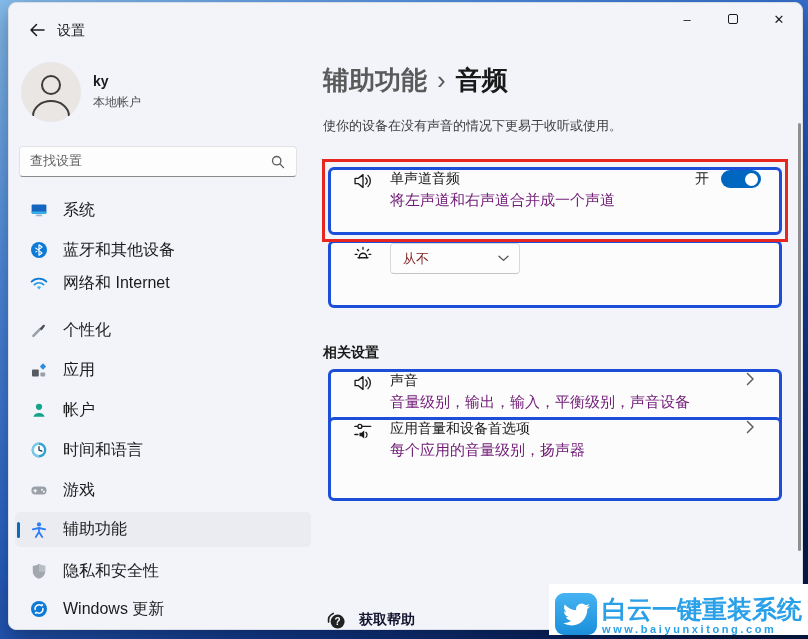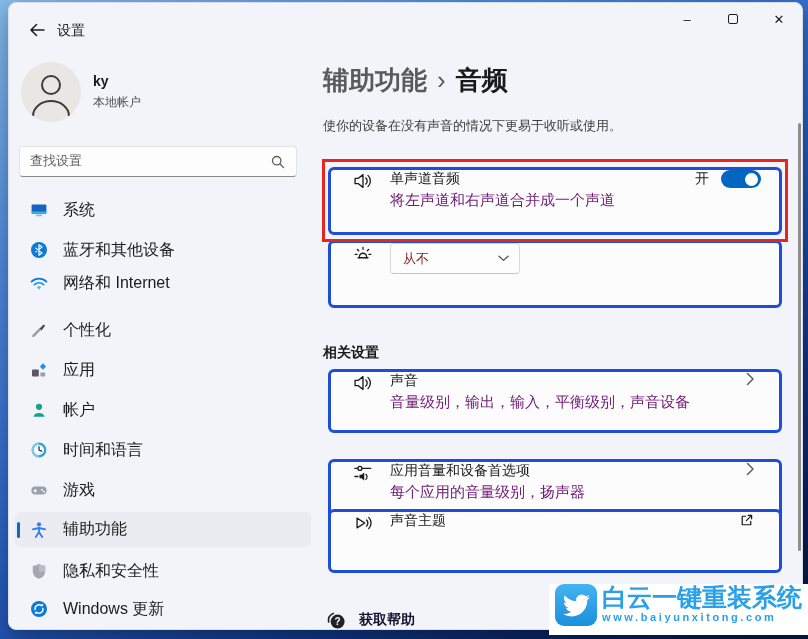--- a/index.html
+++ b/index.html
@@ -78,21 +78,21 @@
   .chev { display:flex; margin-right:6px; }
 
   .help-row { position:absolute; left:316px; top:606px; display:flex; align-items:center; gap:12px; cursor:pointer; }
   .help-label { font-size:14px; font-weight:600; color:#14142e; }
 
   .scrollbar { position:absolute; left:789px; top:120px; width:3px; height:428px;
     background:#8f8f8f; border-radius:2px; cursor:pointer; }
 
   
   .watermark { position:absolute; left:549px; top:584px; width:259px; height:51px;
-    background:#ffffff; z-index:20; display:flex; align-items:flex-start; }
+    background:#ffffff; z-index:20; display:flex; align-items:flex-end; }
   .wm-logo { width:42px; height:42px; margin-left:6px; border-radius:9px;
     background:linear-gradient(180deg,#45b3f2,#1b8fdb); display:flex; align-items:center; justify-content:center; flex:0 0 auto; }
   .wm-textcol { margin-left:5px; display:flex; flex-direction:column; }
   .wm-title { font-size:25px; font-weight:bold; color:#2aa0e8; line-height:27px; white-space:nowrap; }
   .wm-url { font-size:11px; font-weight:bold; color:#2aa0e8; letter-spacing:2.6px; white-space:nowrap; }
 </style>
 </head>
 <body>
 
 <div class="stage">
@@ -316,21 +316,21 @@
       </span>
       <span class="c-right">
         <span class="chev">
           <svg width="9" height="14" viewBox="0 0 9 14">
               <path d="M1.5 1.5 L7 7 L1.5 12.5" stroke="#5f5f5f" stroke-width="1.5" fill="none" stroke-linecap="round" stroke-linejoin="round"></path>
             </svg>
         </span>
       </span>
     </div>
 
-    <div class="card" style="top:456px;height:68px">
+    <div class="card" style="top:414px;height:84px">
       <span class="c-ico">
         <svg width="22" height="22" viewBox="0 0 20 20">
             <path d="M2.6 5.8 H17" stroke="#1b1b1b" stroke-width="1.2" stroke-linecap="round"></path>
             <circle cx="7.2" cy="5.8" r="1.8" fill="#fcfcfd" stroke="#1b1b1b" stroke-width="1.2"></circle>
             <path d="M2.6 13.2 H5.4" stroke="#1b1b1b" stroke-width="1.2" stroke-linecap="round"></path>
             <path d="M6.8 11.6 h1.8 l2.5-2 v7.2 l-2.5-2 H6.8 z" fill="#1b1b1b"></path>
             <path d="M12.6 11.2 a3 3 0 0 1 0 4.6" stroke="#1b1b1b" stroke-width="1.1" fill="none" stroke-linecap="round"></path>
           </svg>
       </span>
       <span class="c-text">
@@ -339,41 +339,20 @@
       </span>
       <span class="c-right">
         <span class="chev">
           <svg width="9" height="14" viewBox="0 0 9 14">
               <path d="M1.5 1.5 L7 7 L1.5 12.5" stroke="#5f5f5f" stroke-width="1.5" fill="none" stroke-linecap="round" stroke-linejoin="round"></path>
             </svg>
         </span>
       </span>
     </div>
 
-    <div class="card" style="top:506px;height:64px">
-      <span class="c-ico">
-        <svg width="22" height="22" viewBox="0 0 20 20">
-            <path d="M4.6 5.6 v8.8 L11.6 10 z" stroke="#1b1b1b" stroke-width="1.2" fill="none" stroke-linejoin="round"></path>
-            <path d="M13.2 7.2 a3.8 3.8 0 0 1 0 5.6" stroke="#1b1b1b" stroke-width="1.2" fill="none" stroke-linecap="round"></path>
-            <path d="M15.2 4.9 a7.2 7.2 0 0 1 0 10.2" stroke="#1b1b1b" stroke-width="1.2" fill="none" stroke-linecap="round"></path>
-          </svg>
-      </span>
-      <span class="c-text">
-        <span class="c-title">声音主题</span>
-      </span>
-      <span class="c-right">
-        <span class="chev">
-          <svg width="17" height="17" viewBox="0 0 18 18">
-              <path d="M8 4.5 H4.5 v9 h9 V10" stroke="#1b1b1b" stroke-width="1.3" fill="none" stroke-linecap="round" stroke-linejoin="round"></path>
-              <path d="M10.8 3.6 H14.4 V7.2" stroke="#1b1b1b" stroke-width="1.3" fill="none" stroke-linecap="round" stroke-linejoin="round"></path>
-              <path d="M14.1 3.9 L8.9 9.1" stroke="#1b1b1b" stroke-width="1.3" fill="none" stroke-linecap="round"></path>
-            </svg>
-        </span>
-      </span>
-    </div>
 
     <div class="help-row">
       <svg width="22" height="22" viewBox="0 0 22 22">
         <path d="M3.6 13 a8 8 0 0 1 4.6-8.6" stroke="#222" stroke-width="1.6" fill="none" stroke-linecap="round"></path>
         <circle cx="12.6" cy="12.6" r="7" fill="#222"></circle>
         <text x="12.6" y="16" font-size="10" font-weight="bold" fill="#fff" text-anchor="middle" font-family="Liberation Sans, sans-serif">?</text>
       </svg>
       <span class="help-label">获取帮助</span>
     </div>
 

